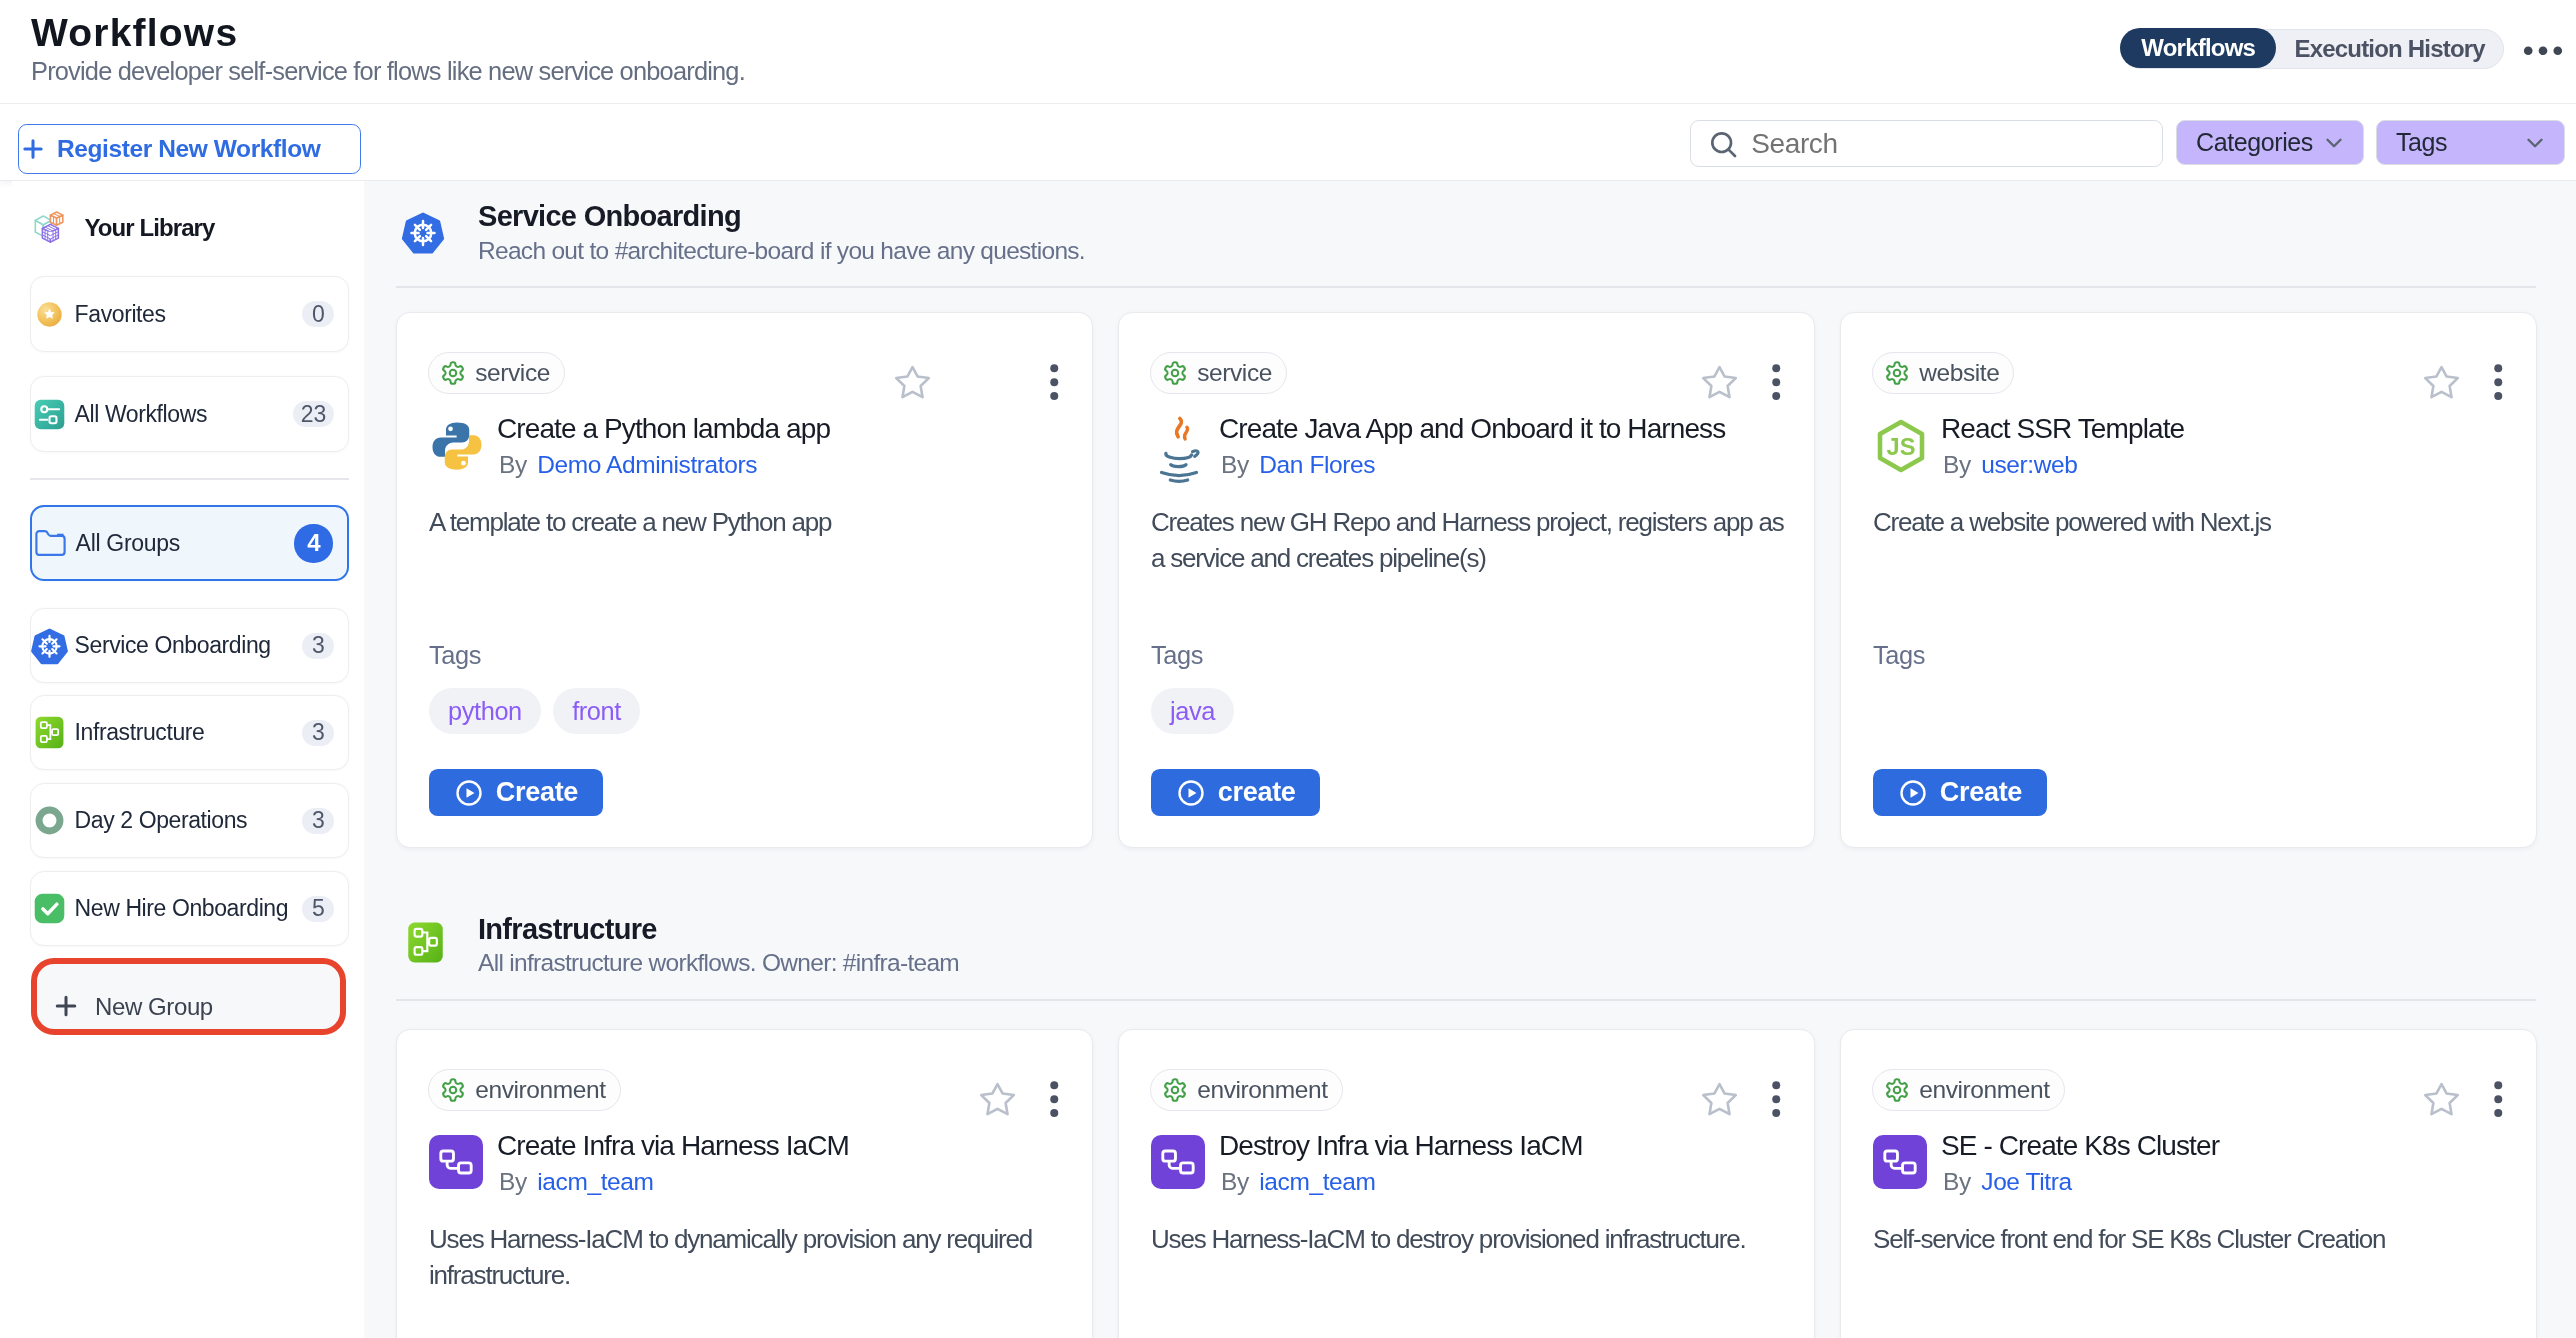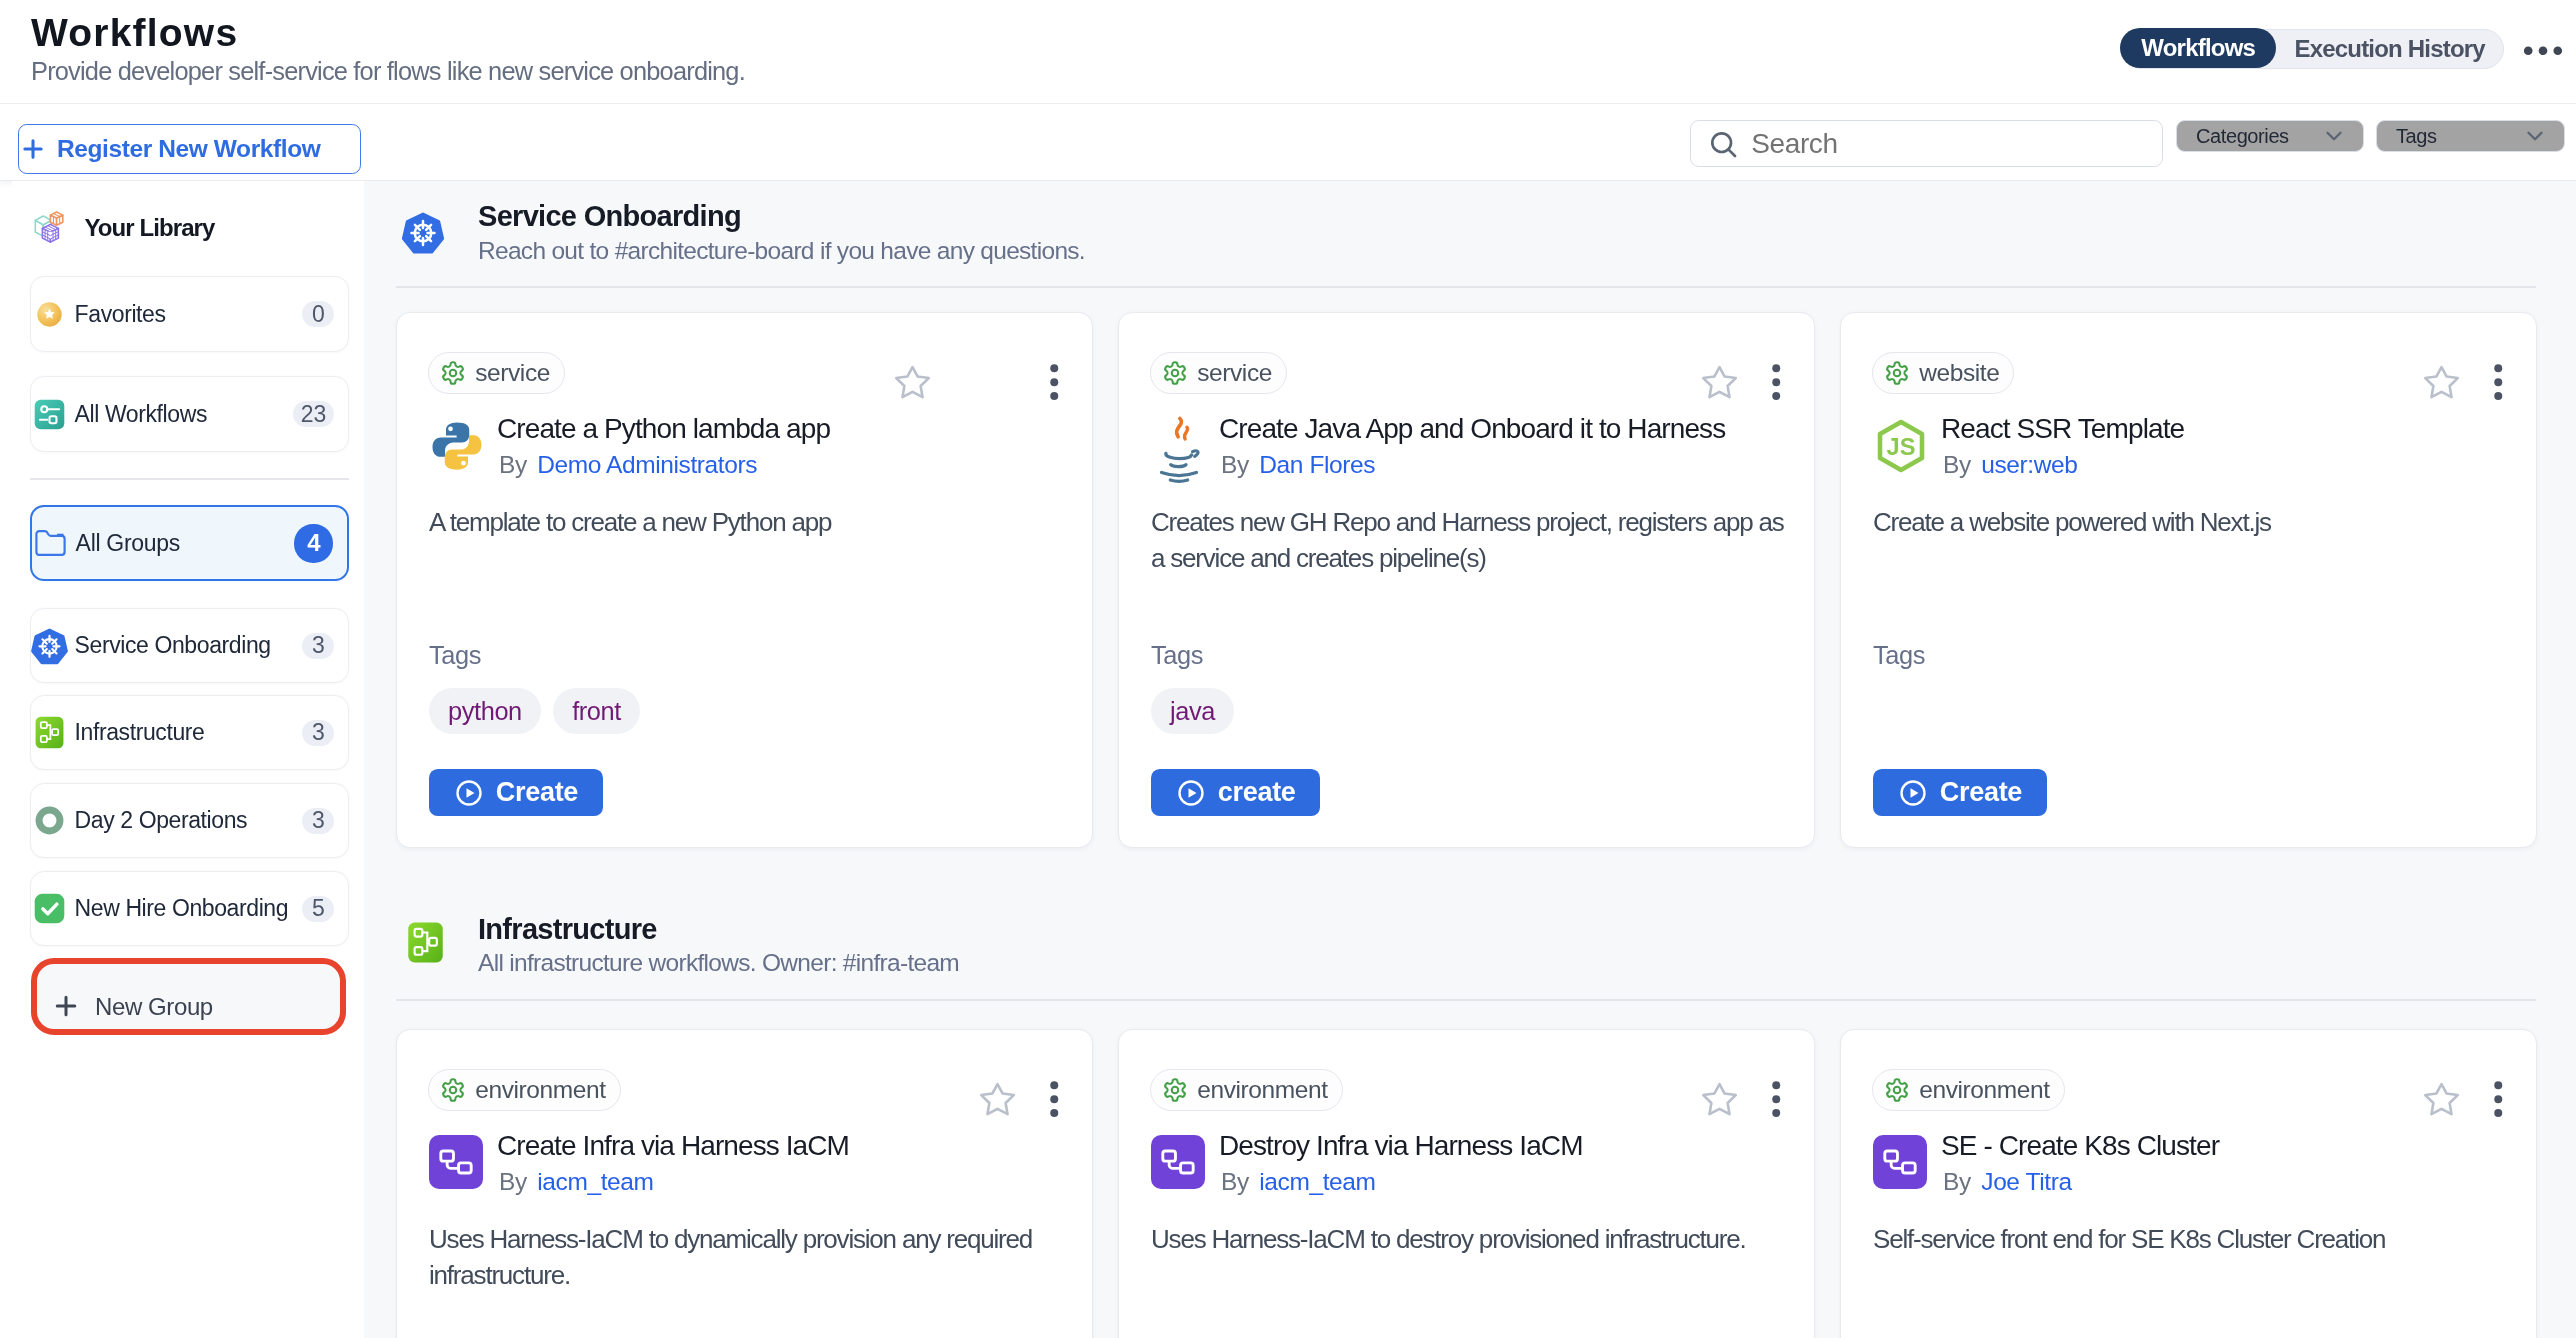--- a/index.html
+++ b/index.html
@@ -11,21 +11,21 @@
 .h1{position:absolute;left:31px;top:11.4px;font-size:39px;font-weight:700;color:#12161f;letter-spacing:1.2px}
 .sub{position:absolute;left:31px;top:57px;font-size:25.4px;color:#646e80;letter-spacing:-0.8px}
 .seg{position:absolute;left:2121px;top:29px;height:40px;border-radius:20px;background:#eff0f5;border:1.8px solid #e2e4eb;display:flex}
 .sega{width:156px;height:40px;margin:-1.8px 0 0 -1.8px;border-radius:20px;background:#1e3a60;color:#fff;font-size:24px;font-weight:700;letter-spacing:-0.8px;display:flex;align-items:center;justify-content:center}
 .segb{width:227px;height:37px;color:#4a5264;font-size:24px;font-weight:700;letter-spacing:-0.8px;display:flex;align-items:center;justify-content:center}
 
 .toolbar{position:absolute;left:0;top:106px;width:2576px;height:75px;background:#fff;border-bottom:1.8px solid #e9ebef;box-shadow:0 2.6px 5.3px rgba(25,35,55,.05)}
 .reg{position:absolute;left:17.5px;top:17.5px;width:343px;height:50px;border:1.8px solid #4079ea;border-radius:8.8px;color:#2f6ce2;font-size:24.5px;font-weight:700;letter-spacing:-0.4px;white-space:nowrap;display:flex;align-items:center;gap:10.5px;background:#fff}
 .search{position:absolute;left:1690px;top:14px;width:473px;height:47px;border:1.8px solid #d9dde4;border-radius:8.8px;background:#fff;display:flex;align-items:center;padding:0 16px;gap:12.3px}
 .search span{font-size:28px;color:#737373;letter-spacing:-0.4px}
-.sel{position:absolute;top:14px;height:32px;border:1.8px solid #d9dde4;border-radius:8.8px;background:#a3a3a3;display:flex;align-items:center;justify-content:space-between;padding:0 16px 0 19px;font-size:20px;color:#222936;letter-spacing:-0.4px}
+.sel{position:absolute;top:14px;height:45px;border:1.8px solid #d9dde4;border-radius:8.8px;background:#c4b5fd;display:flex;align-items:center;justify-content:space-between;padding:0 16px 0 19px;font-size:25px;color:#222936;letter-spacing:-0.4px}
 
 .side{position:absolute;left:12px;top:181px;width:363px;height:1157px;background:#fff;border-right:1.8px solid #e9ebef}
 .libhead{position:absolute;left:18.4px;top:27px;display:flex;align-items:center;gap:15px}
 .libhead b{font-size:24px;font-weight:700;color:#131823;letter-spacing:-0.9px}
 .sitem{position:absolute;left:18.4px;width:319px;height:76px;background:#fff;border:1.8px solid #eceef2;border-radius:14px;box-shadow:0 0.9px 2.6px rgba(16,24,40,.03);display:flex;align-items:center;padding:0 14px 0 4px}
 .sitem .lbl{font-size:23px;color:#20293a;margin-left:1.8px;letter-spacing:-0.4px;white-space:nowrap}
 .sitem>svg{margin-left:-9.6px;flex:none}
 .badge{margin-left:auto;min-width:32px;height:26px;padding:0 8px;border-radius:14px;background:#eceef6;color:#4e5769;font-size:23px;display:flex;align-items:center;justify-content:center}
 .sel-item{background:#eff7fd;border:2.6px solid #3076e8}
 .badge-blue{background:#2e6be5;color:#fff;min-width:39px;height:39px;border-radius:19px;font-size:24px;font-weight:700}
@@ -43,21 +43,21 @@
 .star{position:absolute;right:75px;top:50px}
 .star1{right:160px}
 .kebab{position:absolute;right:33px;top:50px}
 .cicon{position:absolute;left:32px;top:105px}
 .ctitle{position:absolute;left:100px;top:100px;font-size:28px;font-weight:400;color:#171c26;letter-spacing:-0.9px;white-space:nowrap}
 .cby{position:absolute;left:102px;top:138px;font-size:24.5px;color:#6b7380;letter-spacing:-0.4px}
 .cby a{color:#2760e8;text-decoration:none;margin-left:10.5px}
 .cdesc{position:absolute;left:32px;top:191px;width:647px;font-size:26px;line-height:36px;color:#414b59;letter-spacing:-1.2px}
 .tlabel{position:absolute;left:32px;top:328px;font-size:25.4px;color:#66708a;letter-spacing:-0.4px}
 .tags{position:absolute;left:32px;top:375px;display:flex;gap:12.3px}
-.tag{height:46px;border-radius:24px;background:#f1f2f6;color:#701a75;font-size:25.4px;letter-spacing:-0.4px;display:flex;align-items:center;padding:0 19px}
+.tag{height:46px;border-radius:24px;background:#f1f2f6;color:#8b5cf6;font-size:25.4px;letter-spacing:-0.4px;display:flex;align-items:center;padding:0 19px}
 .btn{position:absolute;left:32px;top:456px;height:47px;border-radius:8.8px;background:#2e6bdf;color:#fff;font-size:27px;font-weight:700;letter-spacing:-0.3px;display:flex;align-items:center;gap:12.3px;padding:0 24.5px}
 </style>
 </head>
 <body>
 <div class="hdr">
   <div class="h1">Workflows</div>
   <div class="sub">Provide developer self-service for flows like new service onboarding.</div>
   <div class="seg">
       <div class="sega">Workflows</div>
       <div class="segb">Execution History</div>

